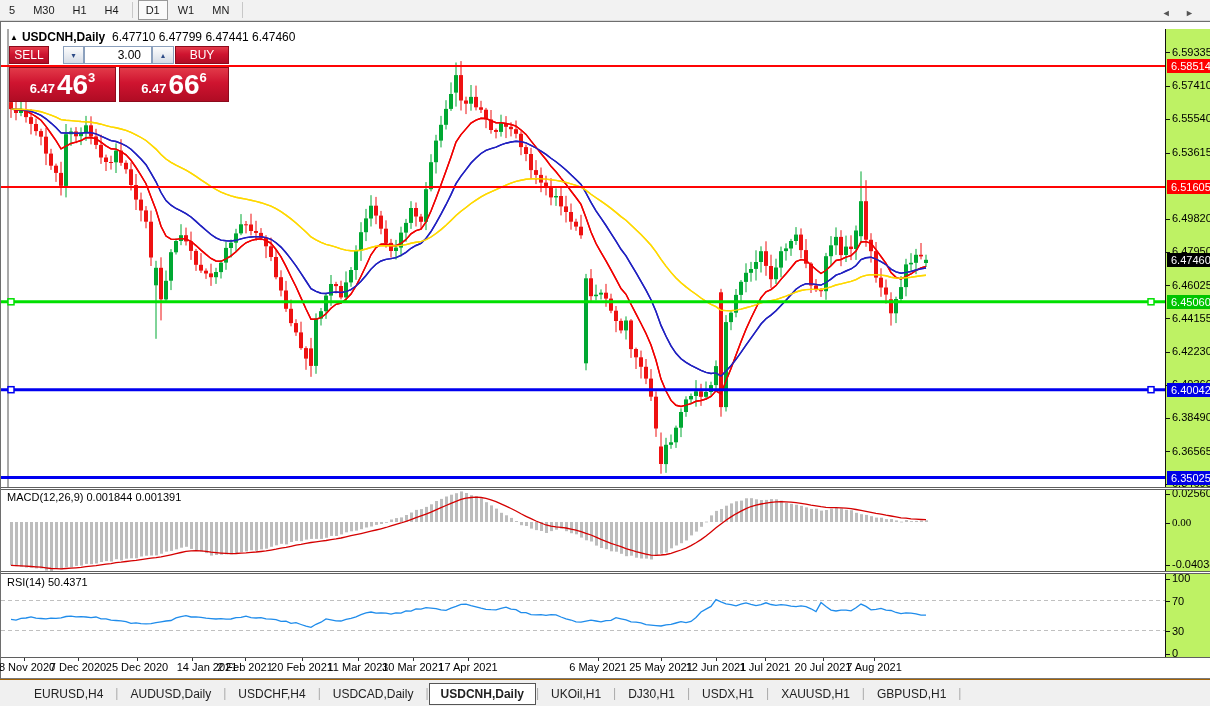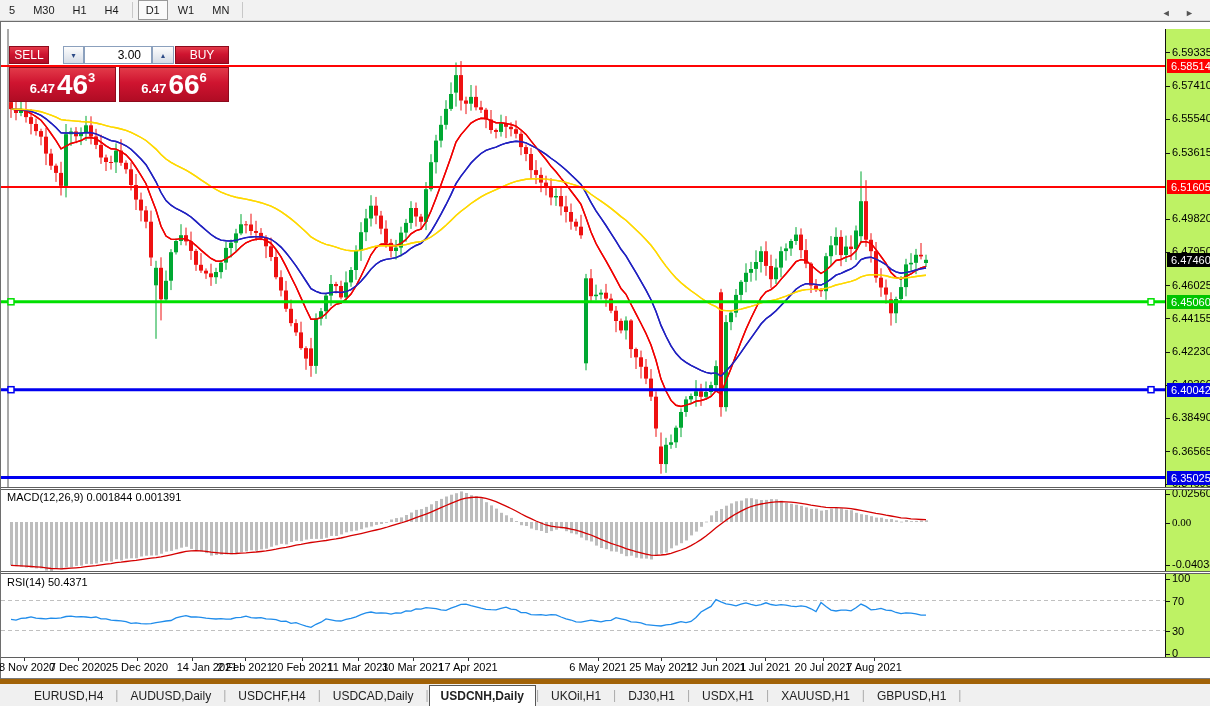--- a/index.html
+++ b/index.html
@@ -63,21 +63,21 @@
 
   
   #date-axis { position:absolute; left:0; top:636px; width:1210px; height:20px; background:#fff; }
   .date-lbl { position:absolute; top:3px; font-size:11px; color:#000; transform:translateX(-50%); white-space:nowrap; }
   .date-tick { position:absolute; top:0; width:1px; height:3px; background:#333; }
 
   
   #win-bottom { position:absolute; left:0; top:656px; width:1210px; height:2px;
     border-top:1px solid #7a7a7a; background:#fff; }
   #tabbar { position:absolute; left:0; top:679px; width:1210px; height:27px; background:#f0f0f0;
-    border-top:5px solid #a16207; display:flex; align-items:center; padding-left:22px; }
+    border-top:1px solid #a16207; display:flex; align-items:center; padding-left:22px; }
   .tab { font-size:12px; color:#222; padding:3px 12px; margin-top:1px; cursor:default; white-space:nowrap; }
   .tab.active { background:#fff; border:1px solid #555; font-weight:bold; padding:3px 11px; }
   .tab-sep { color:#aaa; font-size:12px; }
   #tab-arrows { position:absolute; right:10px; top:8px; font-size:9px; color:#555; letter-spacing:6px; }
 
   svg { position:absolute; left:0; top:0; }
 </style>
 </head>
 <body>
 
@@ -89,20 +89,23 @@
       <div class="tf-btn">H1</div>
       <div class="tf-btn">H4</div>
       <div class="tb-sep"></div>
       <div class="tf-btn active">D1</div>
       <div class="tf-btn">W1</div>
       <div class="tf-btn">MN</div>
       <div class="tb-sep"></div>
     </div>
 
   <div id="chart-window">
+    <div id="chart-title">
+      <span class="tri">▲</span><b>USDCNH,Daily</b>&nbsp;&nbsp;<span>6.47710 6.47799 6.47441 6.47460</span>
+    </div>
 
     <div id="trade-panel">
       <div id="sell-btn" class="redbtn">SELL</div>
       <div id="vol-down" class="spin">▾</div>
       <div id="vol-box">3.00</div>
       <div id="vol-up" class="spin">▴</div>
       <div id="buy-btn" class="redbtn">BUY</div>
       <div id="sell-big" class="redbtn bigbtn">
         <span class="bb-small">6.47</span>
         <span class="bb-big">46</span>

